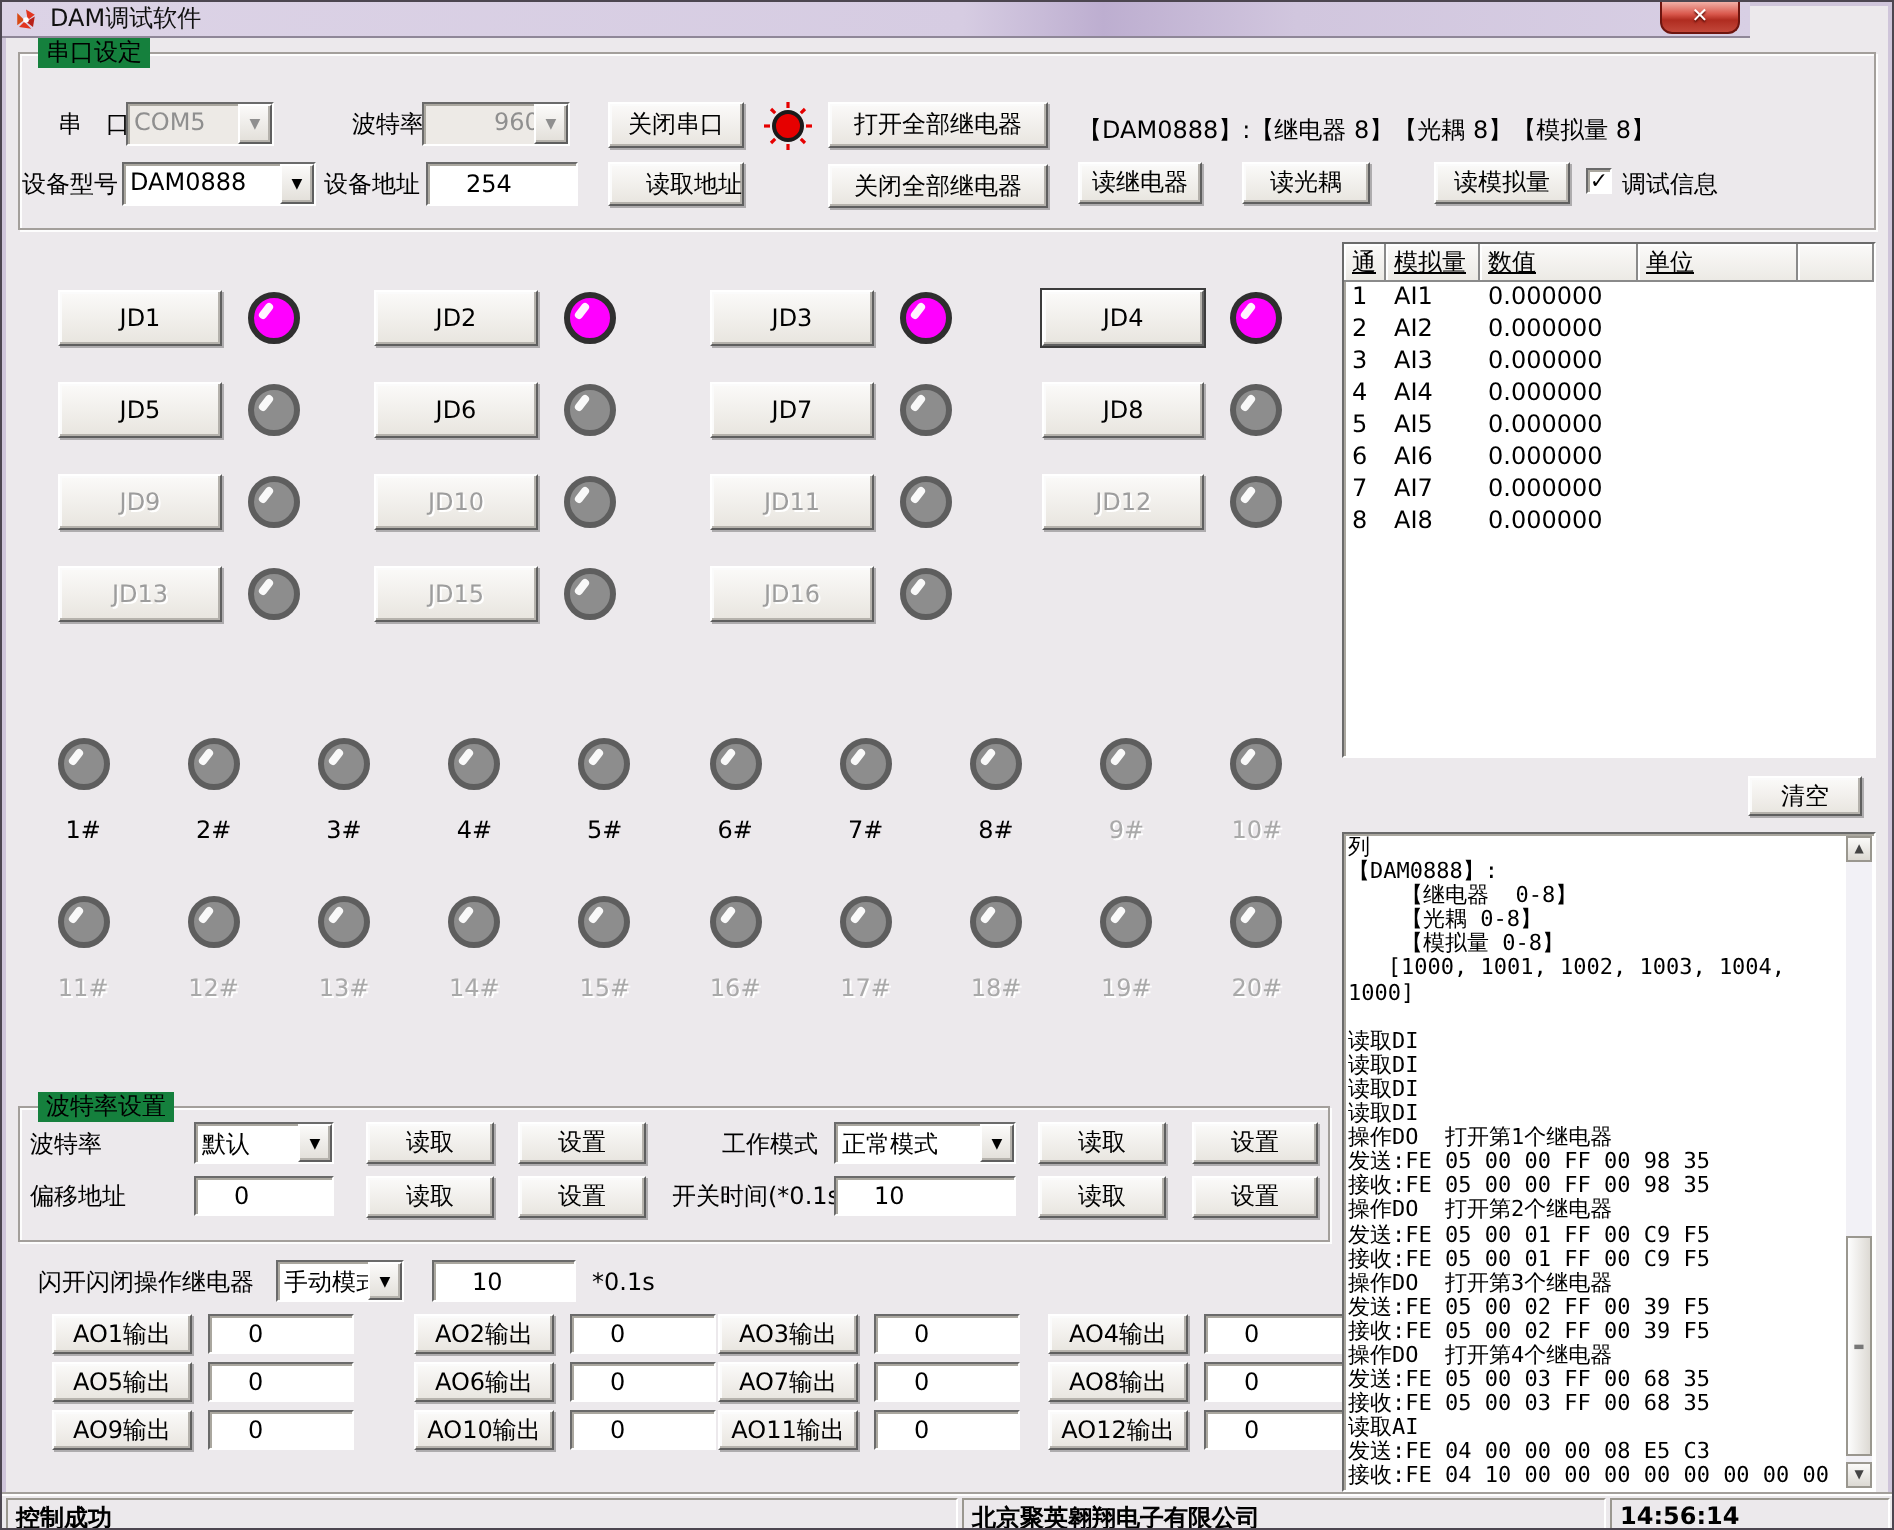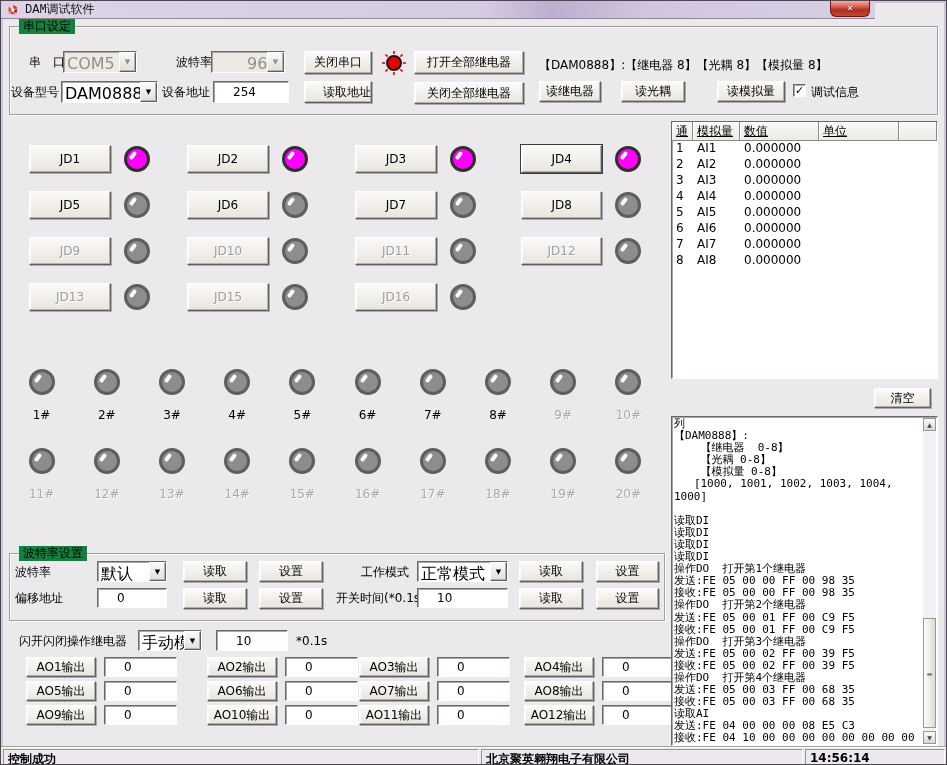--- a/index.html
+++ b/index.html
@@ -7,21 +7,21 @@
   body { font-family:"DejaVu Sans", sans-serif; font-size:12px; color:#000; }
   #win{
     position:relative; width:947px; height:765px; overflow:hidden;
     background:#ece9ec; border:1px solid #4c4650;
     box-shadow:inset 0 0 0 2px #cfc5da;
   }
   
   .titlebar{
     position:absolute; left:0; top:0; width:874px; height:18px;
     background:linear-gradient(90deg,#dcd3e6 0%,#d6cce2 55%,#bdaed0 63%,#d1c6de 74%,#d8cfe4 100%);
-    border-bottom:1px solid #8f8798; display:flex; font-family:Liberation Mono, monospace;
+    border-bottom:1px solid #8f8798; display:flex; 
   }
   .titlebar .apptitle{ margin-left:24px; font-size:12px; color:#111; }
   .appicon{ position:absolute; left:5px; top:2px; width:14px; height:14px; }
   .closebtn{
     position:absolute; right:5px; top:0; width:40px; height:16px;
     background:linear-gradient(#f2b0a6 0%,#d9584c 40%,#b02c20 60%,#c2473a 100%);
     border:1px solid #6d150f; border-top:none; border-radius:0 0 6px 6px;
     color:#fff; font-weight:bold; font-size:10px; text-align:center; line-height:15px;
     text-shadow:0 1px 1px #5a0e08; cursor:default;
   }
@@ -48,21 +48,21 @@
     border:1px solid; border-color:#6a6a6a #ffffff #ffffff #6a6a6a;
     box-shadow:inset 1px 1px 0 #aaa79f; background:#fff;
   }
   .tinput{
     position:absolute; font-family:"DejaVu Sans",sans-serif; font-size:12px; color:#000;
     background:#fff; padding:0 19px;
     border:1px solid; border-color:#6a6a6a #ffffff #ffffff #6a6a6a;
     box-shadow:inset 1px 1px 0 #aaa79f; outline:none;
   }
   .combo{ position:absolute; display:flex; background:#fff; }
-  .combo .cval{ flex:1; padding:2px 3px; font-size:16px; overflow:hidden; white-space:nowrap; }
+  .combo .cval{ flex:1; padding:2px 3px; font-size:12px; overflow:hidden; white-space:nowrap; }
   .combo .carrow{
     width:17px; display:flex; align-items:center; justify-content:center;
     background:linear-gradient(#fbfaf9,#e2dfd9);
     border:1px solid; border-color:#ffffff #5f5f5f #5f5f5f #ffffff;
     box-shadow:inset -1px -1px 0 #b5b2ac; font-size:7px; color:#000;
   }
   .combo.dis{ background:#edeae6; }
   .combo.dis .cval{ color:#8f8f8f; }
   .combo.dis .carrow{ color:#8f8f8f; }
   

